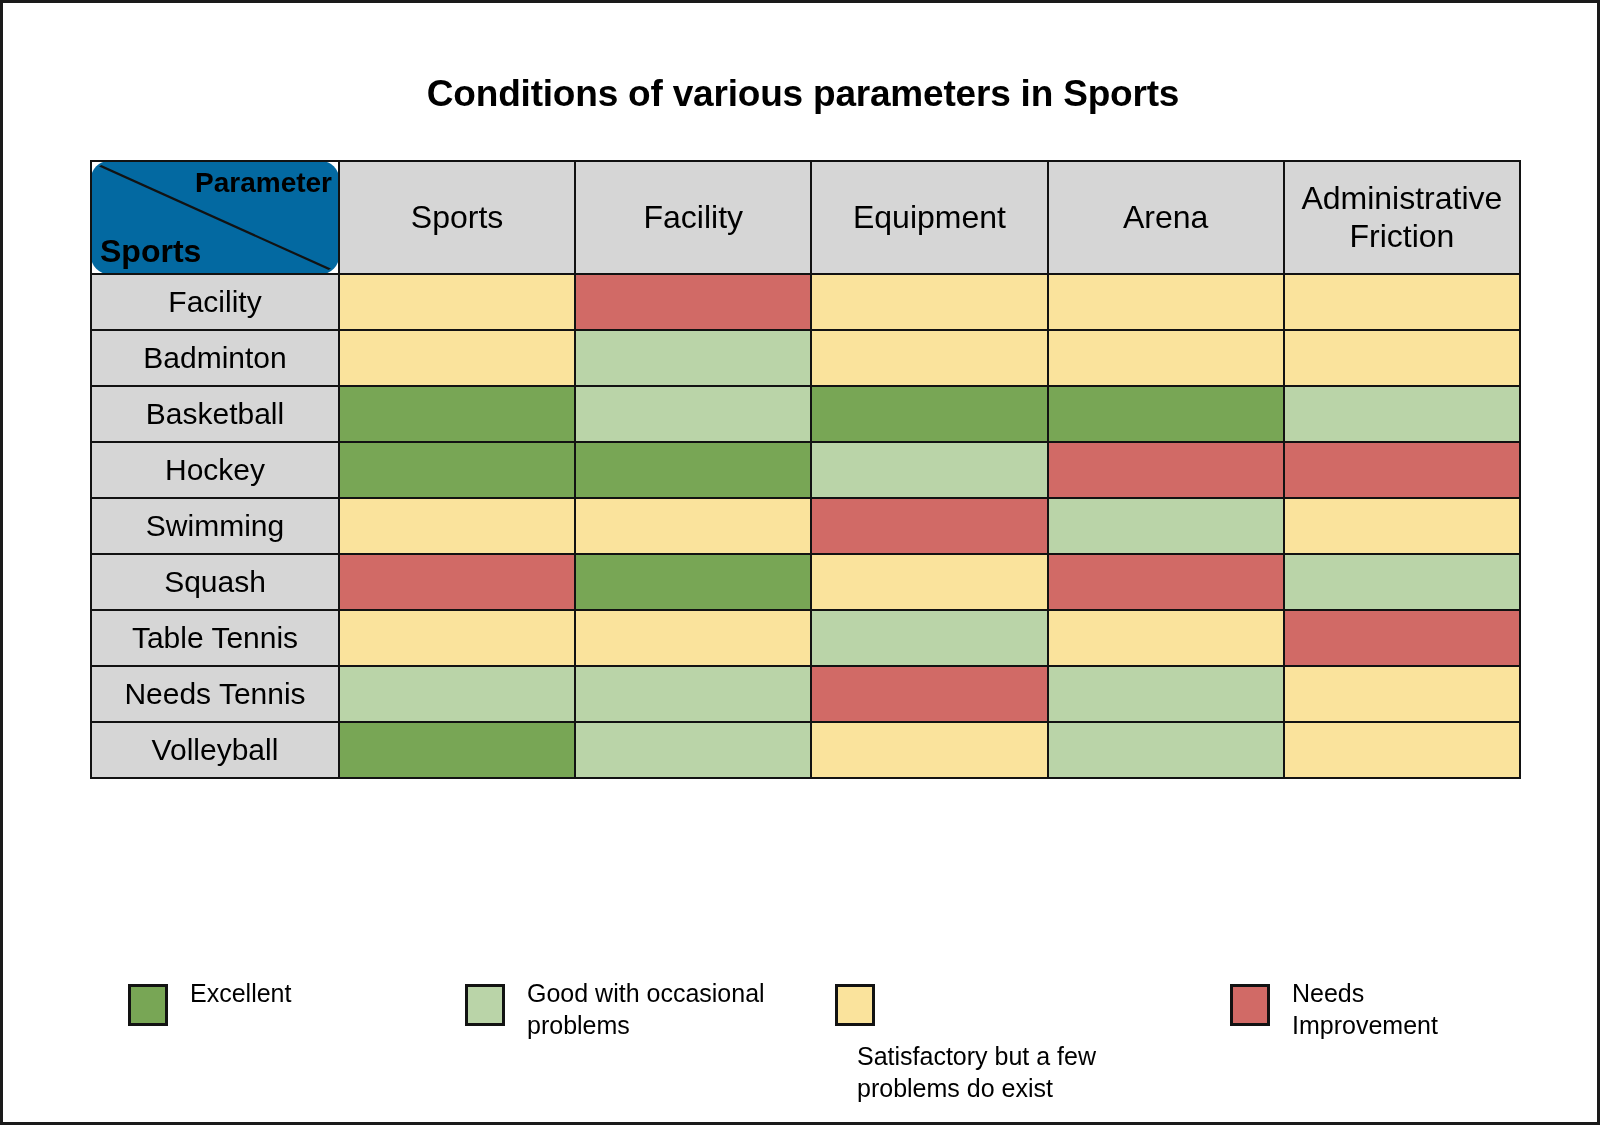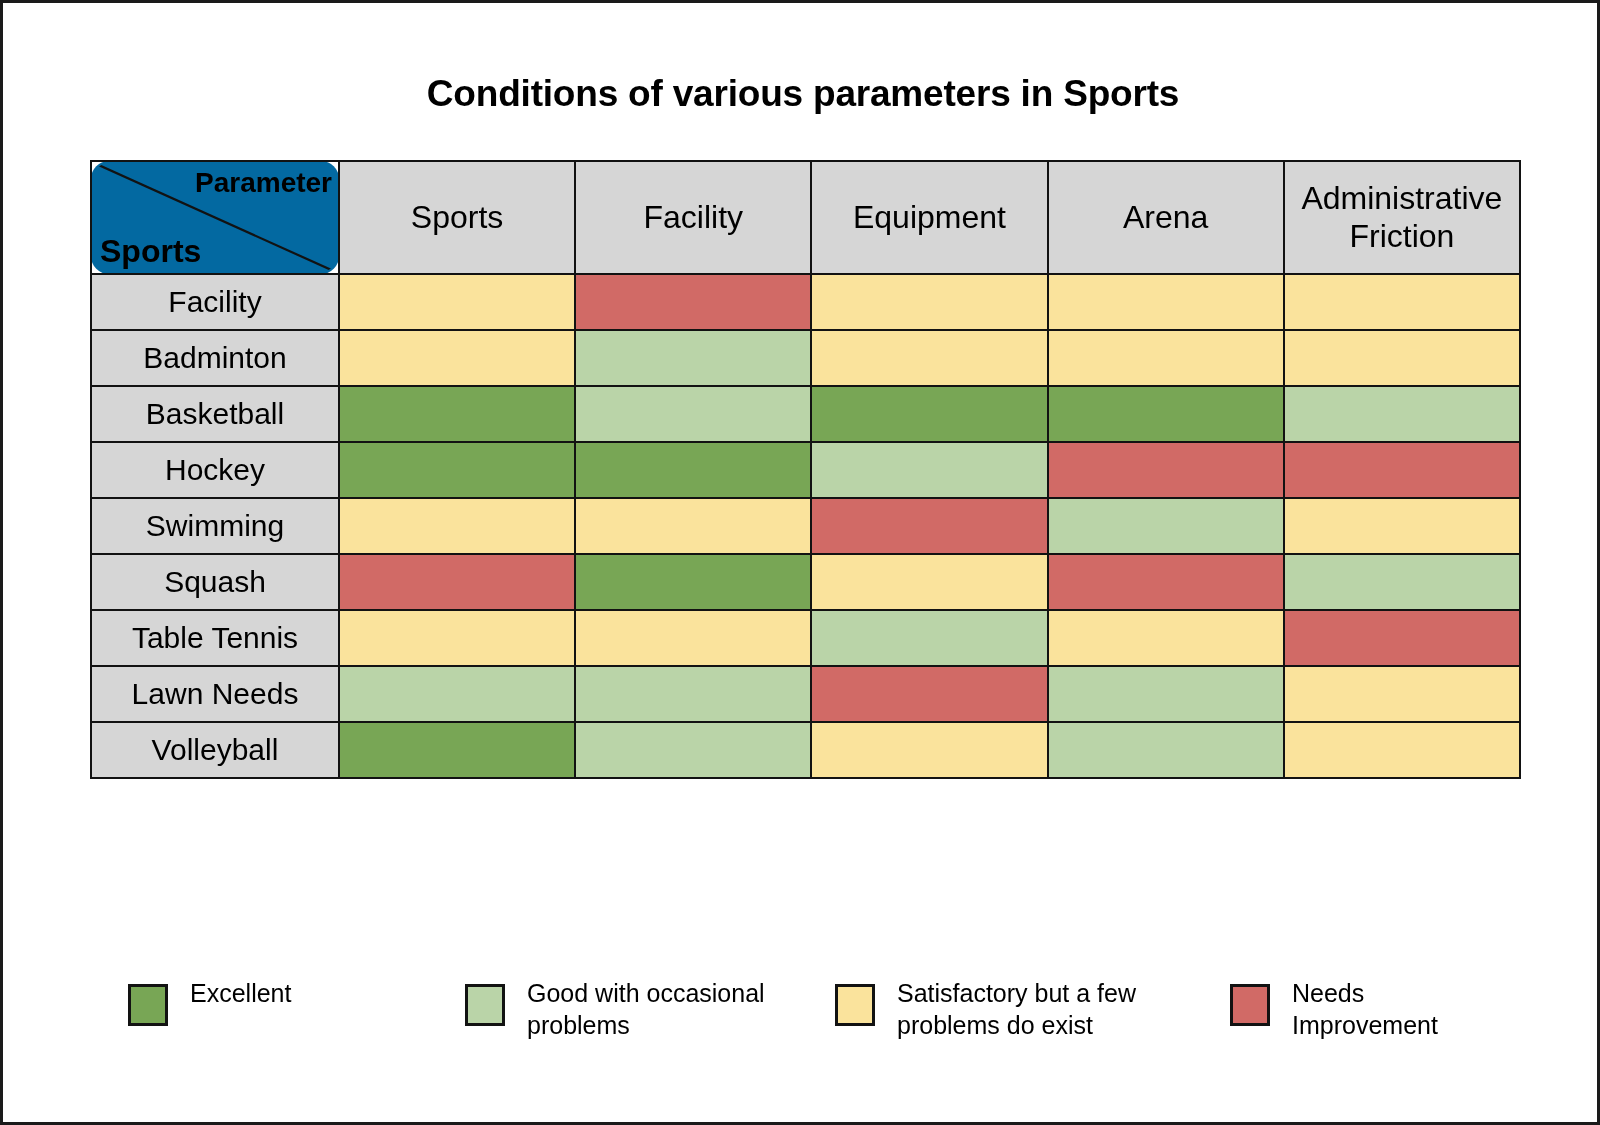--- a/index.html
+++ b/index.html
@@ -220,21 +220,21 @@
         </tr>
         <tr>
           <th class="row-head">Table Tennis</th>
           <td class="data-cell" style="background: rgb(250, 227, 156);"></td>
           <td class="data-cell" style="background: rgb(250, 227, 156);"></td>
           <td class="data-cell" style="background: rgb(186, 212, 168);"></td>
           <td class="data-cell" style="background: rgb(250, 227, 156);"></td>
           <td class="data-cell" style="background: rgb(209, 106, 102);"></td>
         </tr>
         <tr>
-          <th class="row-head">Lawn Needs</th>
+          <th class="row-head">Needs Tennis</th>
           <td class="data-cell" style="background: rgb(186, 212, 168);"></td>
           <td class="data-cell" style="background: rgb(186, 212, 168);"></td>
           <td class="data-cell" style="background: rgb(209, 106, 102);"></td>
           <td class="data-cell" style="background: rgb(186, 212, 168);"></td>
           <td class="data-cell" style="background: rgb(250, 227, 156);"></td>
         </tr>
         <tr>
           <th class="row-head">Volleyball</th>
           <td class="data-cell" style="background: rgb(120, 166, 85);"></td>
           <td class="data-cell" style="background: rgb(186, 212, 168);"></td>
@@ -248,21 +248,21 @@
   <div id="legend">
       <div class="legend-item" style="left: 38px; width: 300px;">
         <span class="legend-swatch" style="background: rgb(120, 166, 85);"></span>
         <span class="legend-label">Excellent</span>
       </div>
       <div class="legend-item" style="left: 375px; width: 340px;">
         <span class="legend-swatch" style="background: rgb(186, 212, 168);"></span>
         <span class="legend-label">Good with occasional
 problems</span>
       </div>
-      <div class="legend-item" style="left: 745px; width: 360px;">
+      <div class="legend-item" style="left: 745px; width: 360px; flex-direction: column;">
         <span class="legend-swatch" style="background: rgb(250, 227, 156);"></span>
         <span class="legend-label">Satisfactory but a few
 problems do exist</span>
       </div>
       <div class="legend-item" style="left: 1140px; width: 320px;">
         <span class="legend-swatch" style="background: rgb(209, 106, 102);"></span>
         <span class="legend-label">Needs
 Improvement</span>
       </div>
     </div>

